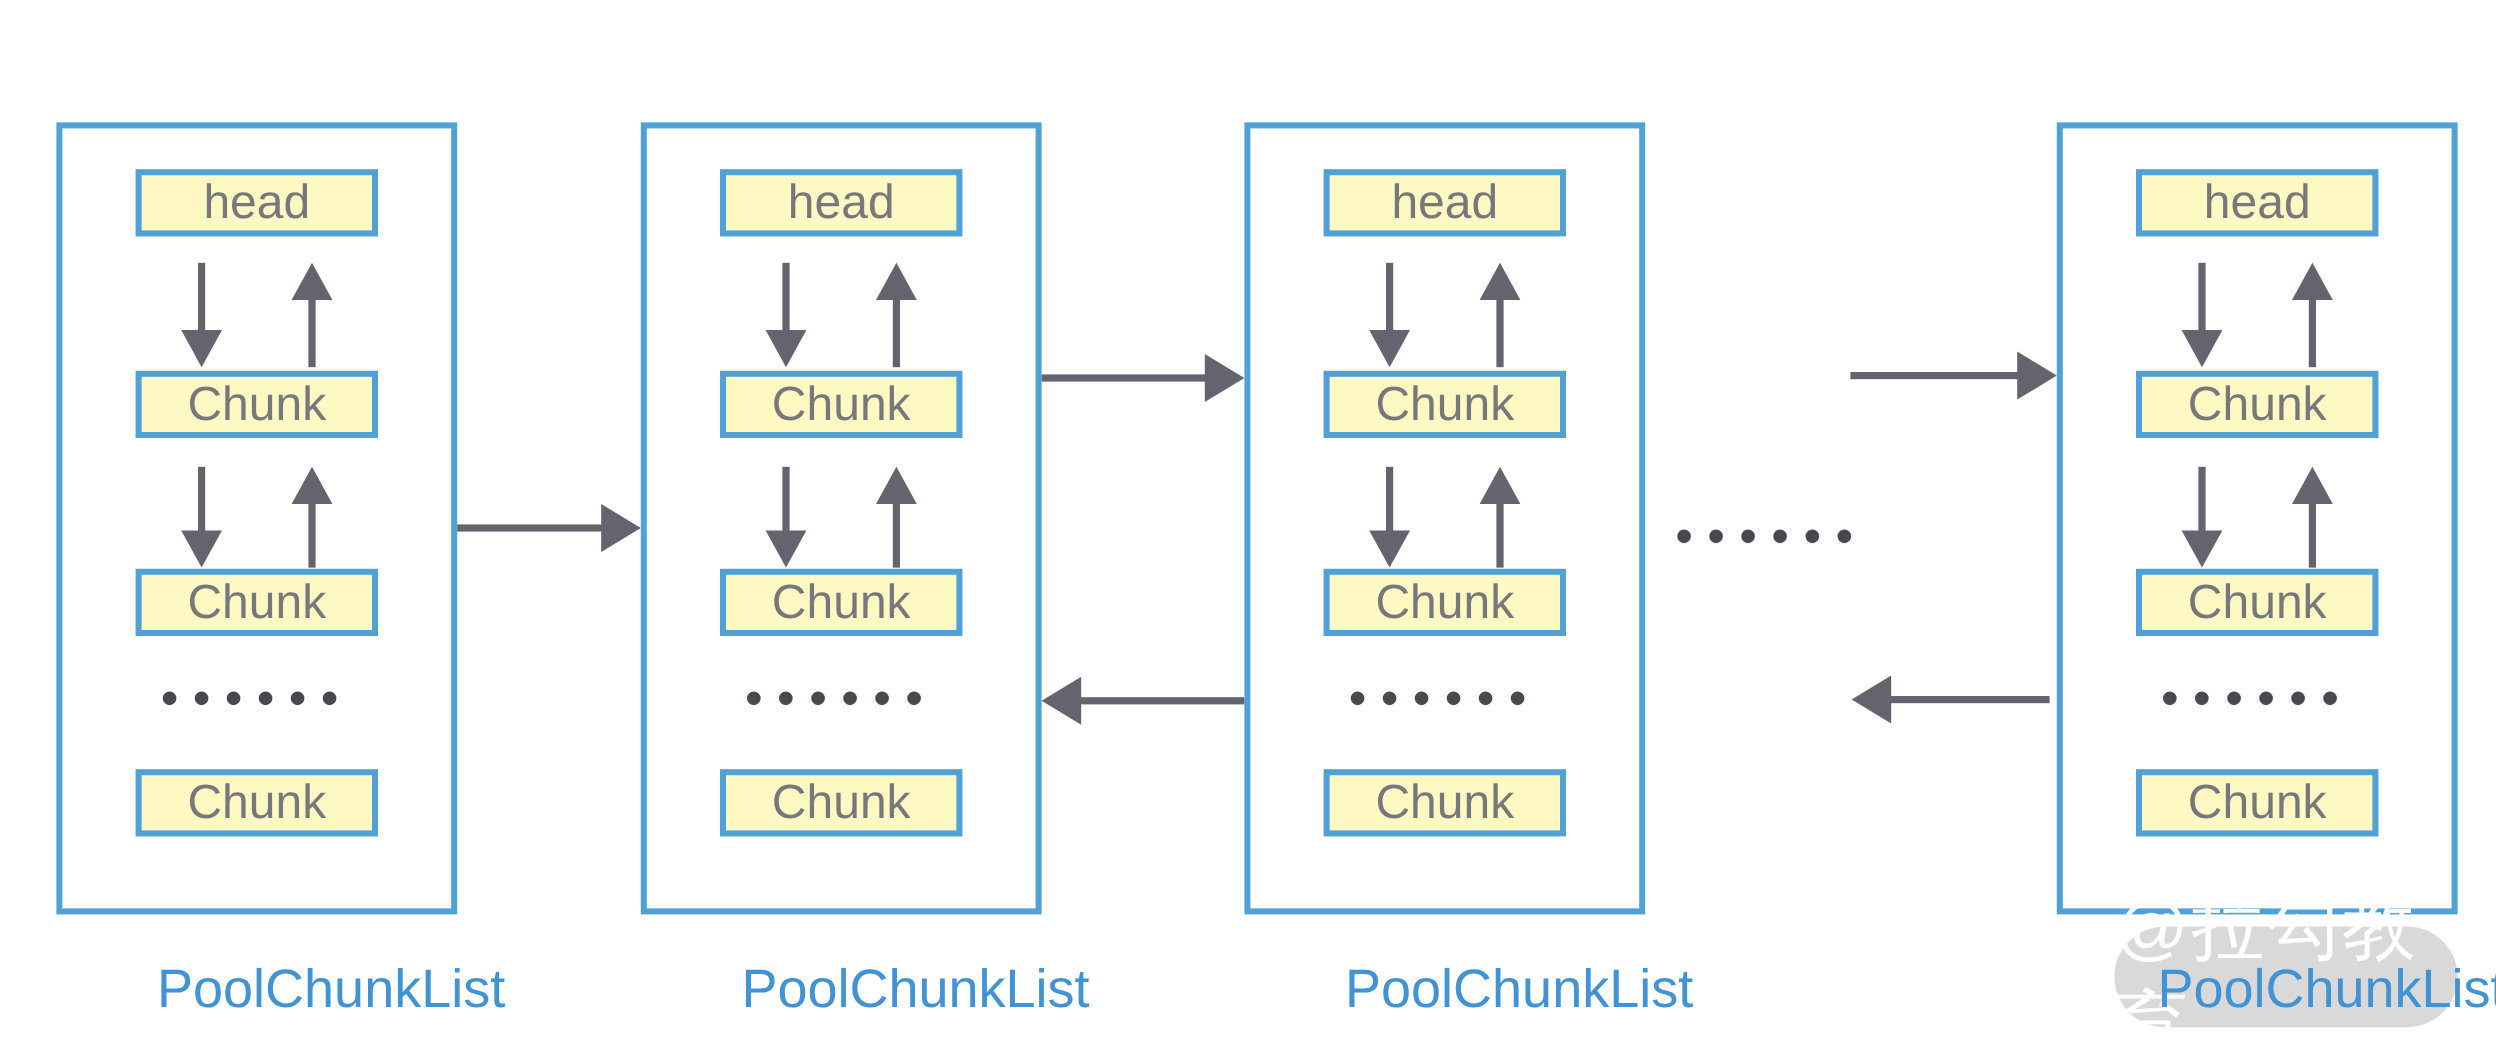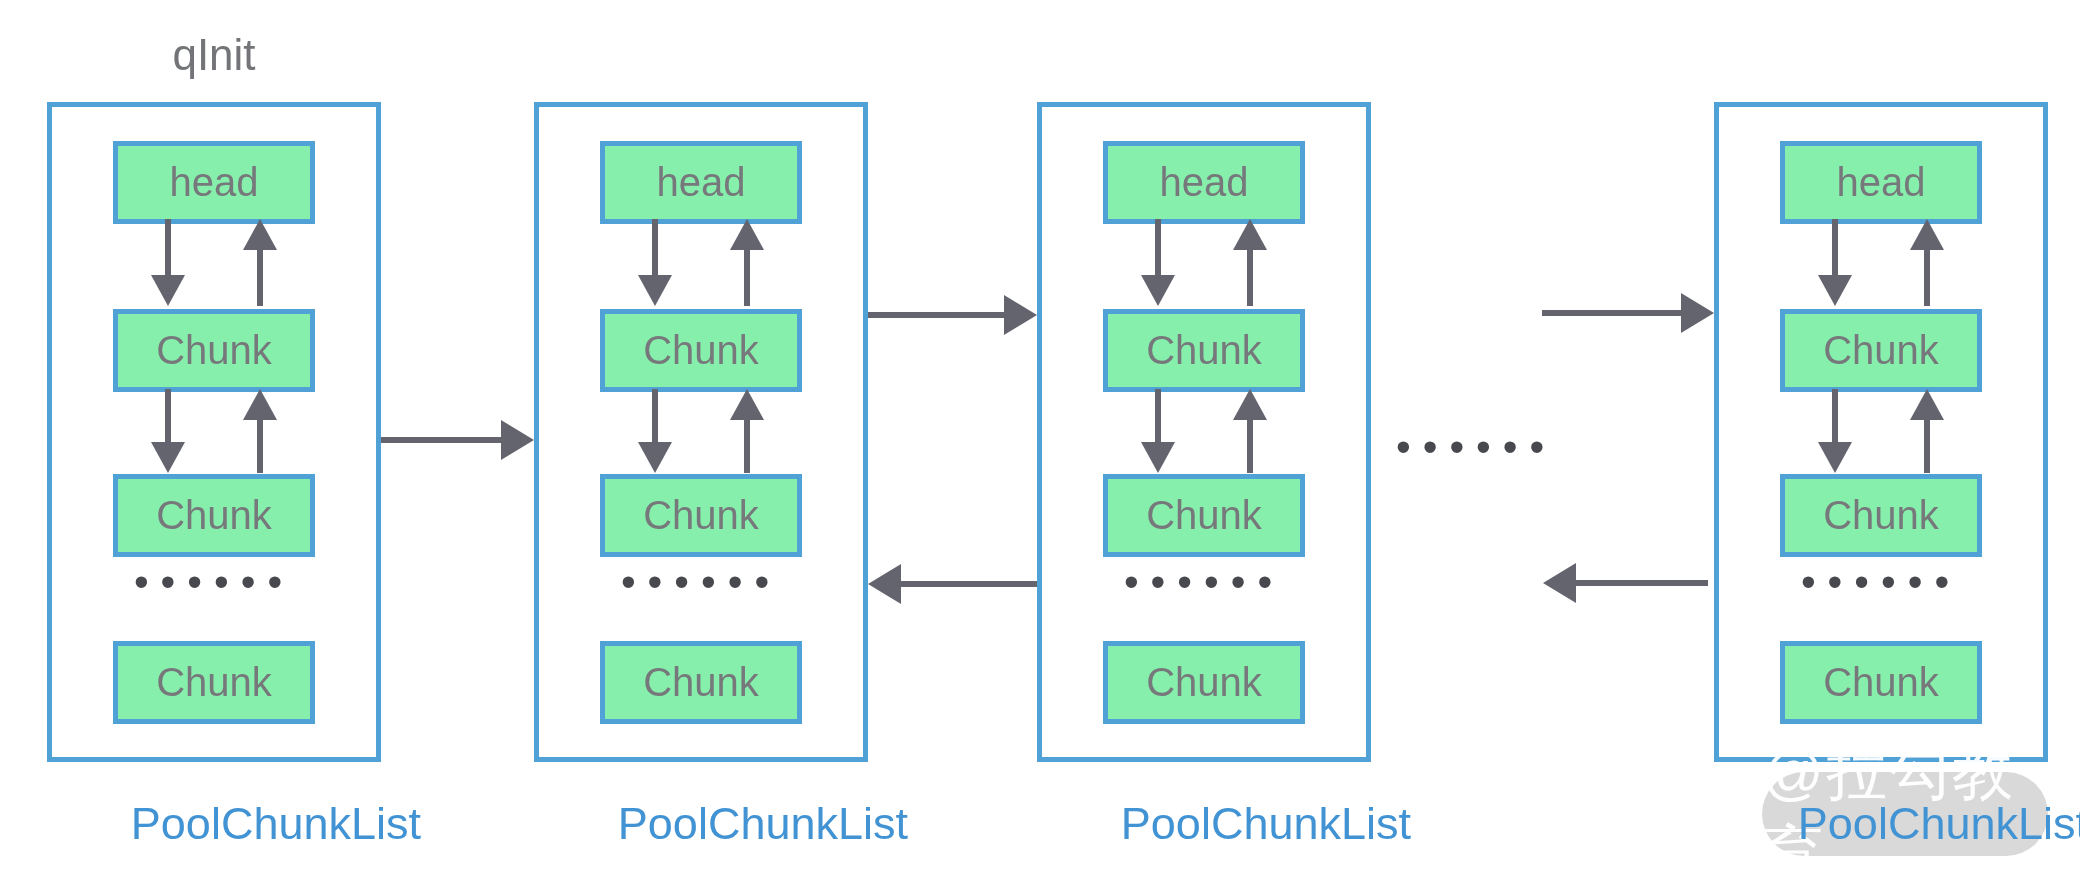--- a/index.html
+++ b/index.html
@@ -13,22 +13,22 @@
   html,body{background:#ffffff;}
   body{font-family:"Liberation Sans","DejaVu Sans",sans-serif;}
   .canvas{position:relative;width:2080px;height:882px;background:#ffffff;overflow:hidden;}
 
   
   .col{position:absolute;top:0;width:334px;height:882px;}
   .col-title{position:absolute;top:26px;left:0;width:100%;height:58px;line-height:58px;
              text-align:center;font-size:44px;color:#737478;}
   .outer{position:absolute;left:0;top:102px;width:334px;height:660px;
          border:5px solid var(--blue);background:#ffffff;}
-  .node{position:absolute;left:66px;width:202px;height:83px;border:5px solid var(--blue);
-        background:#86efac;display:flex;align-items:center;justify-content:center;
+  .node{position:absolute;left:66px;width:202px;height:56px;border:5px solid var(--blue);
+        background:#fef9c3;display:flex;align-items:center;justify-content:center;
         font-size:40px;color:var(--gray-text);}
   .n-head{top:141px}
   .n-c1{top:309px}
   .n-c2{top:474px}
   .n-c3{top:641px}
   .dots{position:absolute;top:556px;left:0;width:100%;height:52px;line-height:52px;
         text-align:center;font-size:42px;letter-spacing:12px;color:var(--dots);}
   .footer{position:absolute;top:798px;left:-40px;width:414px;text-align:right;
           font-size:45px;font-weight:normal;color:var(--blue-text);z-index:3;}
 
@@ -67,21 +67,20 @@
   .watermark{position:absolute;left:1762px;top:772px;width:286px;height:84px;border-radius:44px;
              background:rgba(213,213,213,0.90);display:flex;align-items:center;justify-content:center;
              color:rgba(255,255,255,0.96);font-size:61px;font-weight:400;letter-spacing:2px;z-index:1;}
 </style>
 </head>
 <body>
 
 <div class="canvas">
 
   <div class="col" style="left:47px">
-    <div class="col-title">qInit</div>
     <div class="outer"></div>
     <div class="node n-head">head</div>
     <div class="va down vgap1 va-left">
         <span class="vline"></span>
         <span class="tri"></span>
       </div>
     <div class="va up vgap1 va-right">
         <span class="vline"></span>
         <span class="tri"></span>
       </div>

